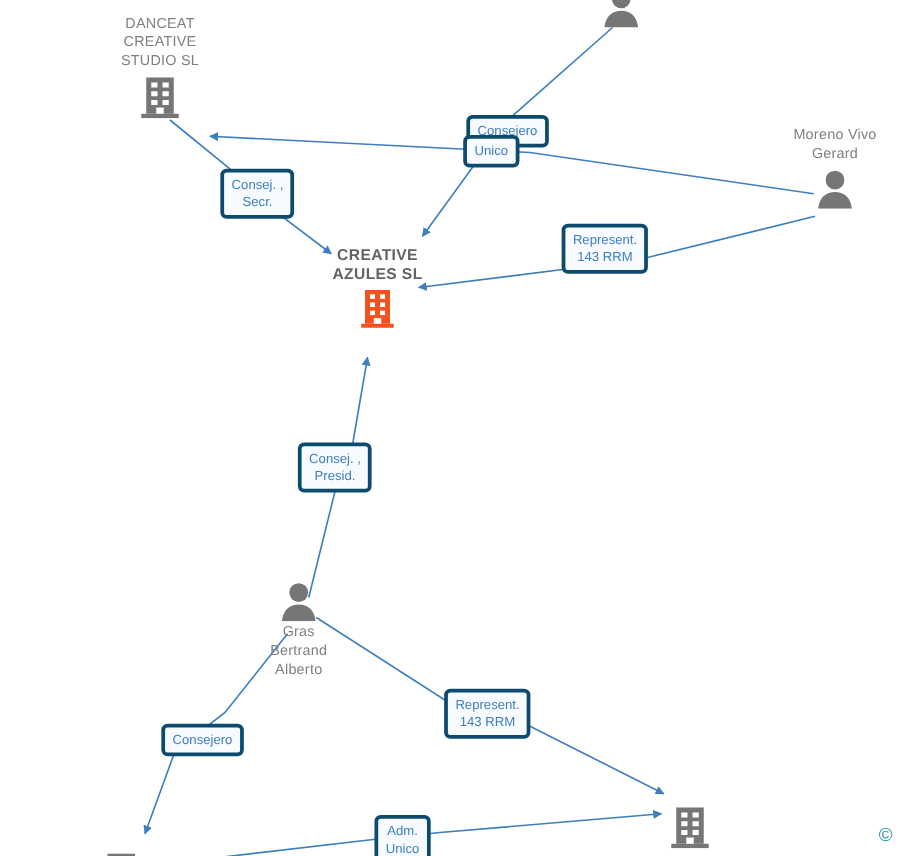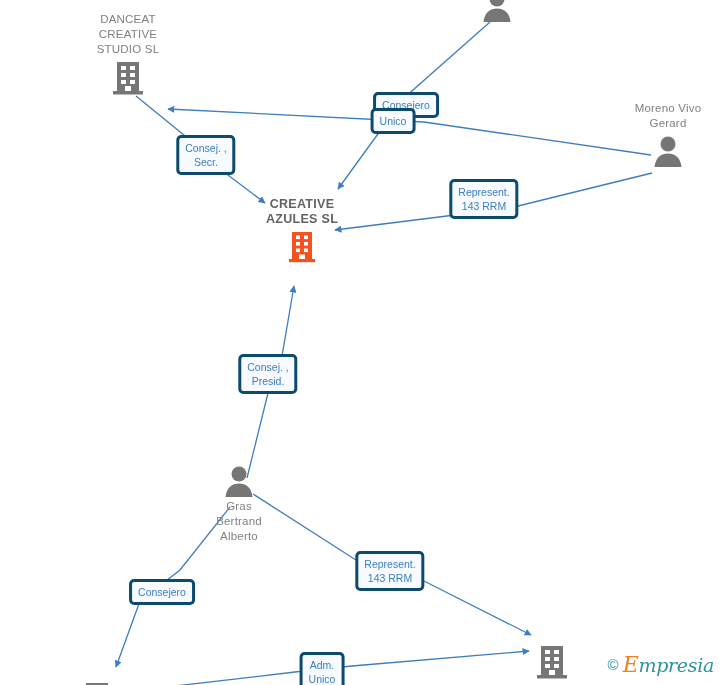--- a/index.html
+++ b/index.html
@@ -246,16 +246,15 @@
   <div class="edge-label" style="left:390px; top:571px;">Represent.
 143 RRM</div>
 
   <div class="edge-label" style="left:162px; top:592px;">Consejero</div>
 
   <div class="edge-label" style="left:322px; top:672px;">Adm.
 Unico</div>
 
   <div class="watermark">
     <span class="copy">©</span>
-    <span class="brand"><span class="cap">E</span><span>mpresia</span></span>
   </div>
 
 </div>
 
 </body></html>

